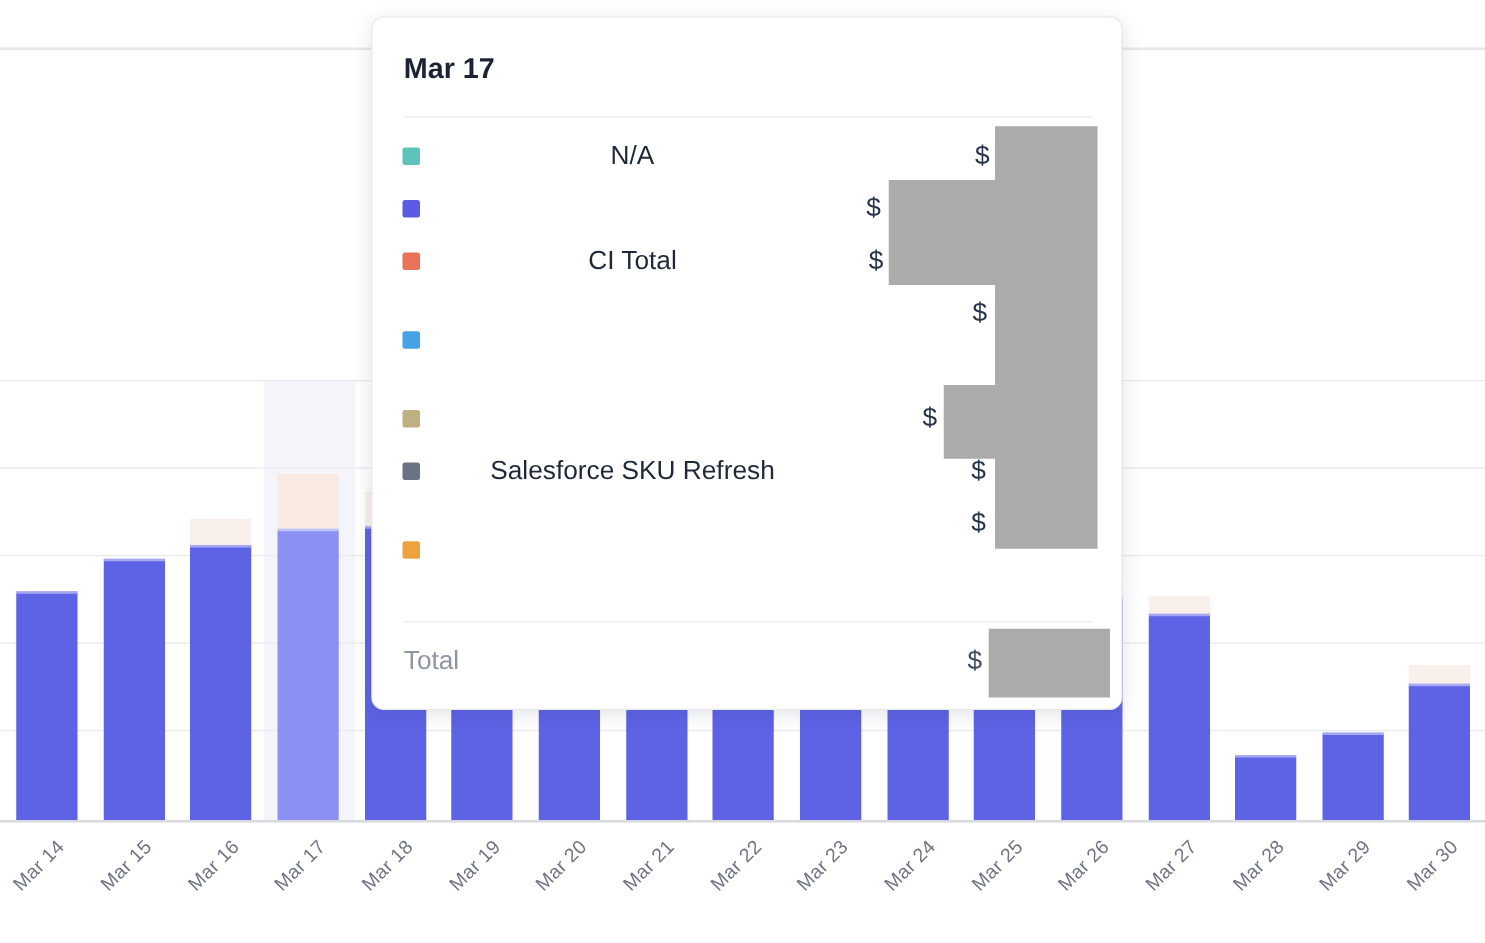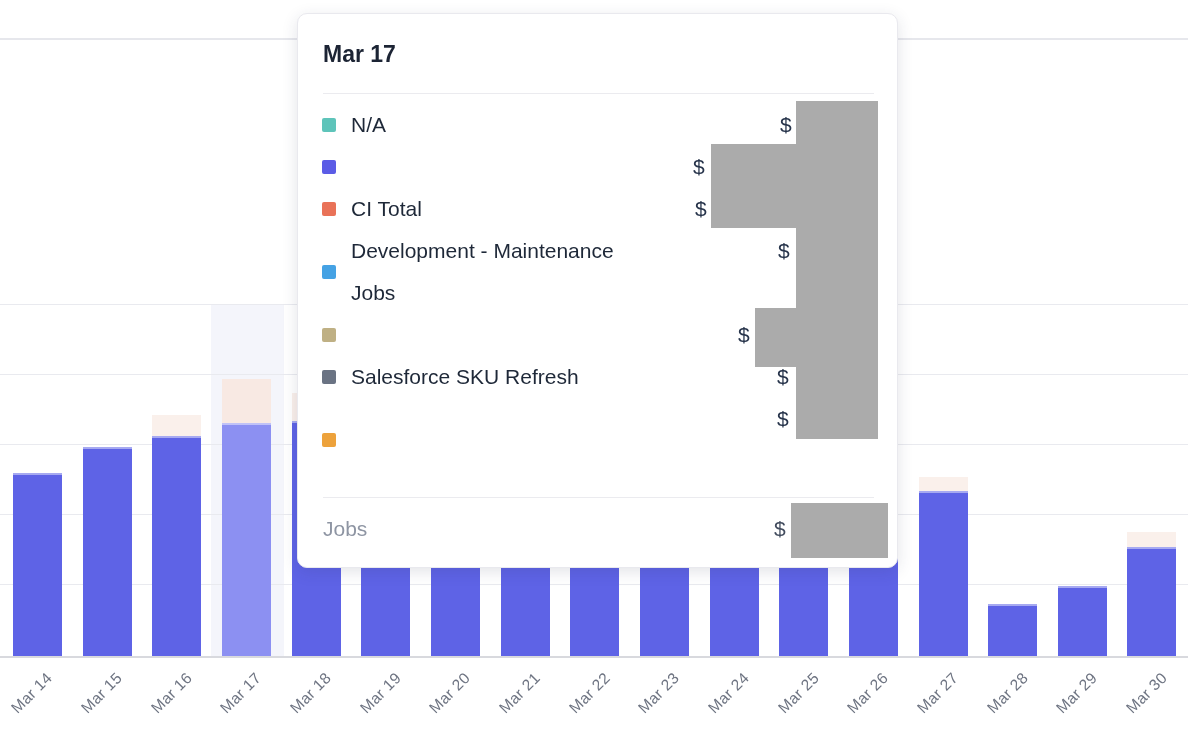--- a/index.html
+++ b/index.html
@@ -22,21 +22,21 @@
   
   .tooltip{
     position:absolute;background:#fff;border:1px solid #E9E9EE;border-radius:10px;
     box-shadow:0 4px 16px rgba(40,50,80,0.13);box-sizing:border-box;
   }
   .tt-title{position:absolute;left:25px;top:27px;font-size:23px;font-weight:700;color:#1C2434;}
   .tt-divider{position:absolute;left:25px;width:551px;height:1px;background:#EBEBEF;}
   .tt-rows{position:absolute;left:0;top:90px;width:100%;}
   .tt-row{position:relative;width:100%;}
   .tt-swatch{position:absolute;left:24px;top:50%;margin-top:-7px;width:14px;height:14px;border-radius:2px;}
-  .tt-label{margin-left:53px;width:310px;font-size:21px;line-height:42px;color:#1E2838;}
+  .tt-label{margin-left:53px;width:310px;font-size:21px;line-height:42px;color:#1E2838;text-align:center;}
   .tt-dollar{position:absolute;top:0;font-size:21px;line-height:42px;color:#27344B;}
   .tt-total-label{position:absolute;left:25px;font-size:21px;line-height:42px;color:#8E95A3;}
   .tt-total-dollar{position:absolute;font-size:21px;line-height:42px;color:#424C5E;}
   .redaction{position:absolute;}
 </style>
 </head>
 <body>
 
 <div class="stage">
 
@@ -107,39 +107,38 @@
           <span class="tt-swatch" style="background: rgb(91, 92, 230);"></span>
           <span class="tt-dollar" style="left: 395px;">$</span>
         </div>
         <div class="tt-row" style="height: 42px;">
           <span class="tt-swatch" style="background: rgb(233, 114, 88);"></span>
           <div class="tt-label">CI Total</div>
           <span class="tt-dollar" style="left: 397px;">$</span>
         </div>
         <div class="tt-row" style="height: 84px;">
           <span class="tt-swatch" style="background: rgb(69, 162, 228);"></span>
-          <div class="tt-label">Development - Maintenance Jobs</div>
           <span class="tt-dollar" style="left: 480px;">$</span>
         </div>
         <div class="tt-row" style="height: 42px;">
           <span class="tt-swatch" style="background: rgb(191, 176, 132);"></span>
           <span class="tt-dollar" style="left: 440px;">$</span>
         </div>
         <div class="tt-row" style="height: 42px;">
           <span class="tt-swatch" style="background: rgb(106, 115, 131);"></span>
           <div class="tt-label">Salesforce SKU Refresh</div>
           <span class="tt-dollar" style="left: 479px;">$</span>
         </div>
         <div class="tt-row" style="height: 84px;">
           <span class="tt-swatch" style="background: rgb(237, 162, 59);"></span>
           <span class="tt-dollar" style="left: 479px;">$</span>
         </div>
       </div>
     <div class="tt-divider" id="tt-div2" style="top: 483px;"></div>
-    <div class="tt-total-label" id="tt-total-label" style="top: 494px;">Jobs</div>
+    <div class="tt-total-label" id="tt-total-label" style="top: 494px;">Total</div>
     <div class="tt-total-dollar" id="tt-total-dollar" style="top: 494px; left: 476px;">$</div>
 
   <div class="redaction" style="left: 498px; top: 87px; width: 82px; height: 338px; background: rgb(171, 171, 171);"></div>
       <div class="redaction" style="left: 413px; top: 130px; width: 85px; height: 84px; background: rgb(171, 171, 171);"></div>
       <div class="redaction" style="left: 457px; top: 294px; width: 41px; height: 59px; background: rgb(171, 171, 171);"></div>
       <div class="redaction" style="left: 493px; top: 489px; width: 97px; height: 55px; background: rgb(171, 171, 171);"></div>
     </div>
 
 </div>
 

